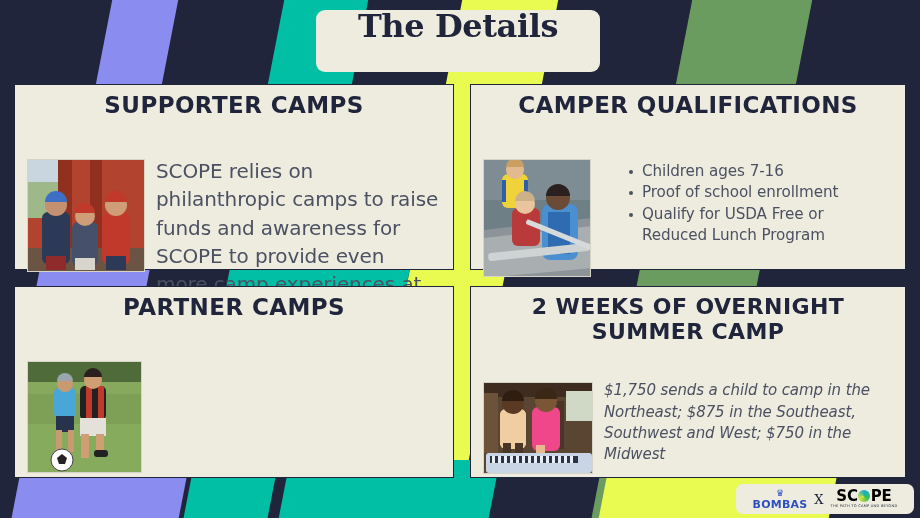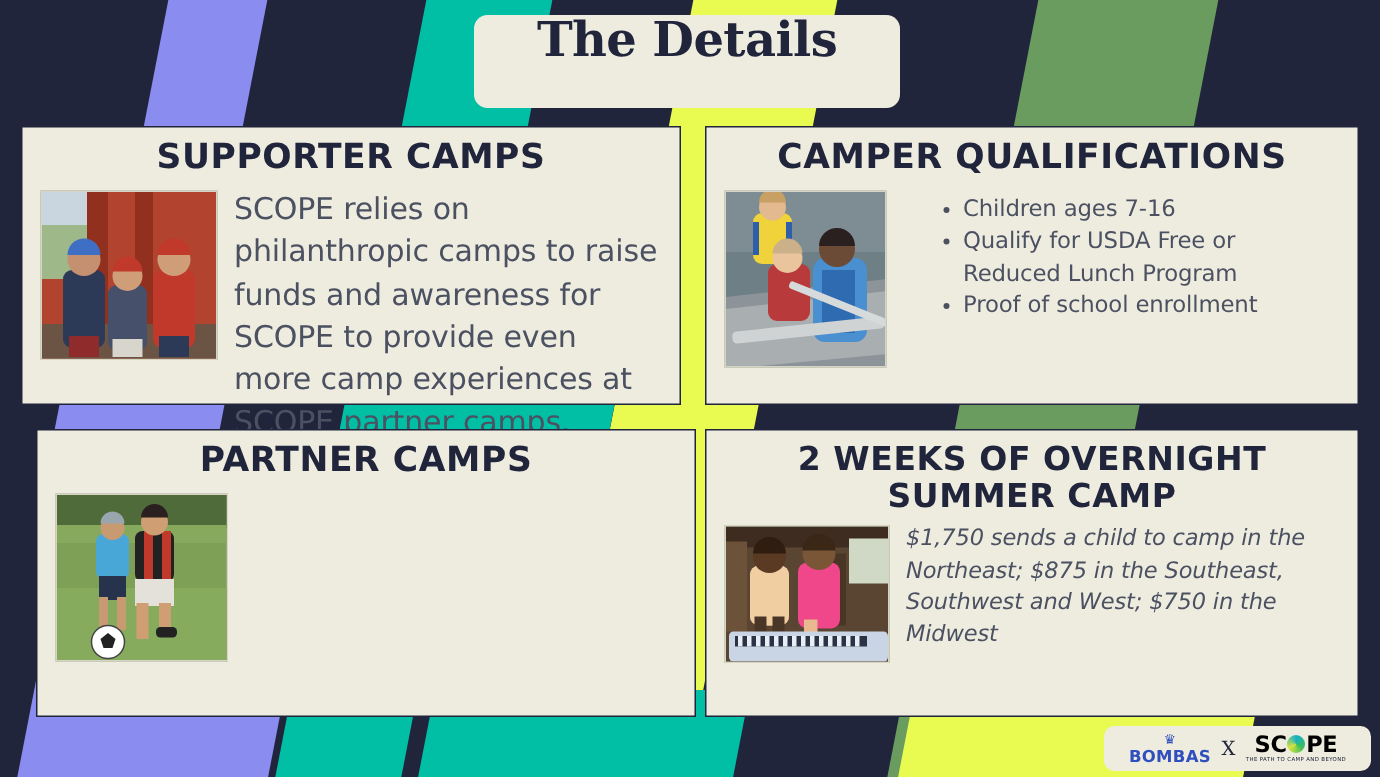--- a/index.html
+++ b/index.html
@@ -44,24 +44,25 @@
 
   
   .card {
     position:absolute;
     background:#edecdf;
     border:1.5px solid #21253c;
     z-index:4;
     padding:8px 12px 10px 12px;
     display:flex;
     flex-direction:column;
+    gap:32px;
   }
   #card-tl { left:14px;  top:84px;  width:440px; height:186px; }
   #card-tr { left:470px; top:84px;  width:436px; height:186px; }
-  #card-bl { left:24px;  top:286px; width:440px; height:192px; }
+  #card-bl { left:14px;  top:286px; width:440px; height:192px; }
   #card-br { left:470px; top:286px; width:436px; height:192px; }
 
   .card-title {
     text-align:center;
     font-family:"DejaVu Sans","Liberation Sans", sans-serif;
     font-weight:700;
     color:#21253c;
     letter-spacing:0.4px;
     line-height:1.12;
     font-size:23px;
@@ -237,22 +238,22 @@
             <circle cx="74" cy="38" r="12" fill="#6b4b35"></circle>
             <path d="M62 36a12 12 0 0 1 24 0z" fill="#2b2020"></path>
             <rect x="64" y="52" width="22" height="42" fill="#2f6bb0"></rect>
           </g>
           <rect x="4" y="88" width="102" height="8" rx="3" fill="#cfd3d4" transform="rotate(-6 55 92)"></rect>
           <rect x="40" y="72" width="70" height="5" rx="2" fill="#d7dadb" transform="rotate(22 75 74)"></rect>
         </svg>
       </div>
       <ul class="bullets bul-right">
         <li>Children ages 7-16</li>
+        <li>Proof of school enrollment</li>
         <li>Qualify for USDA Free or Reduced Lunch Program</li>
-        <li>Proof of school enrollment</li>
       </ul>
     </div>
   </div>
 
   <div class="card" id="card-bl">
     <div class="card-title">PARTNER CAMPS</div>
     <div class="card-body">
       <div class="thumb" id="thumb-3">
         <svg width="115" height="112" viewBox="0 0 115 112" preserveAspectRatio="none" aria-hidden="true">
           <rect x="0" y="0" width="115" height="112" fill="#7da056"></rect>

